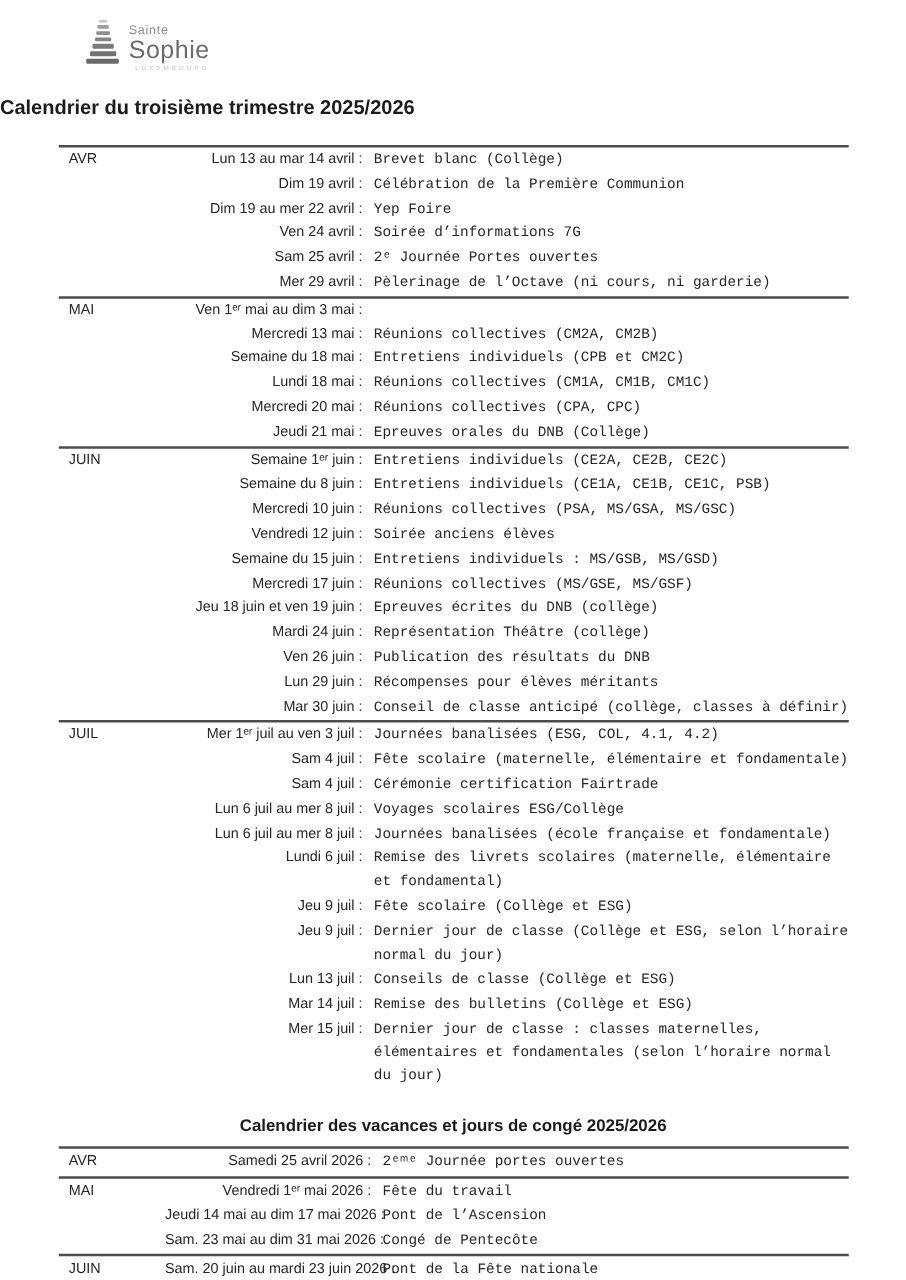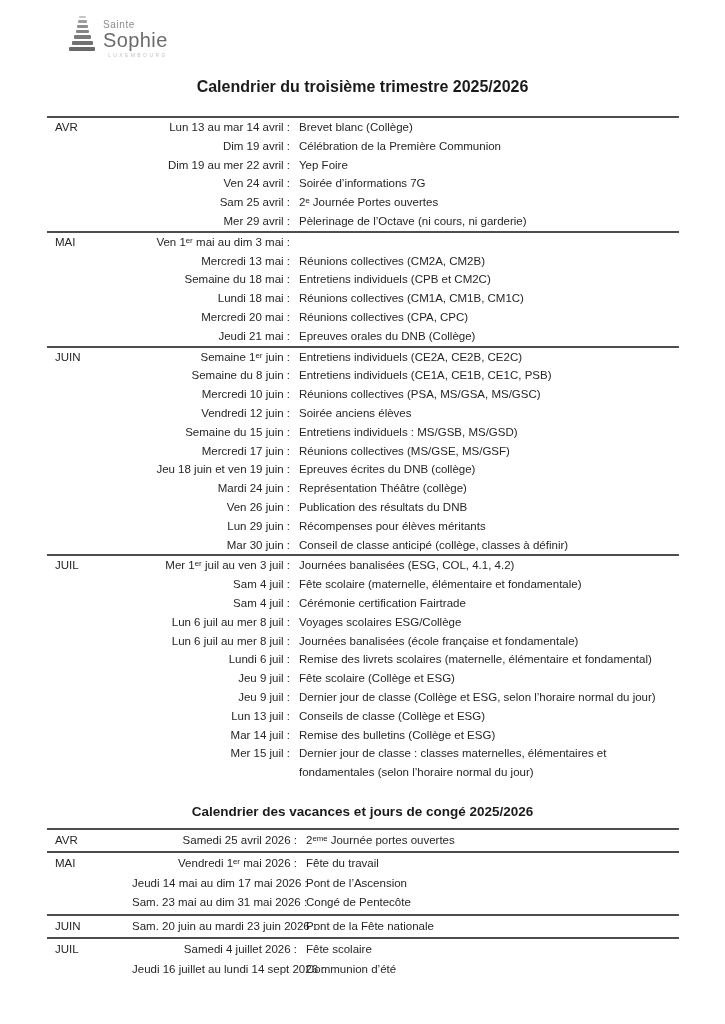--- a/index.html
+++ b/index.html
@@ -18,33 +18,33 @@
   .lh-b3 { width:11px; height:3px; background:#8f8f8f; }
   .lh-b4 { width:13px; height:3px; background:#848484; }
   .lh-b5 { width:17px; height:4px; background:#7a7a7a; }
   .lh-b6 { width:21px; height:4px; background:#717171; }
   .lh-b7 { width:26px; height:4px; background:#6a6a6a; }
   .logo-text { display:flex; flex-direction:column; }
   .logo-sainte { font-size:10px; color:#8d8d8d; letter-spacing:.6px; line-height:1.05; }
   .logo-sophie { font-size:20px; color:#6b6b6b; letter-spacing:.4px; line-height:1.0; }
   .logo-sub    { font-size:5px;  color:#c2c2c2; letter-spacing:2.4px; text-align:right; margin-top:2px; }
   
-  .title1 { margin:0; padding-top:78px; font-size:16px; font-weight:bold; text-align:center; color:#1b1b1b; }
+  .title1 { margin:0; padding-top:78px; font-size:16px; font-weight:bold; color:#1b1b1b; }
   .title2 { margin:22px 0 9px 0; font-size:13.5px; font-weight:bold; text-align:center; color:#1b1b1b; }
   
   .cal { margin-left:47px; width:632px; }
   .cal1 { margin-top:20px; }
   .section { border-top:2px solid #4d4d4d; }
   .row { display:grid; align-items:baseline; }
   .cal1 .row { grid-template-columns:85px 158px 1fr; font-size:11.5px; line-height:18.8px; }
   .cal2 .section { padding:1px 0; }
   .cal2 .row { grid-template-columns:85px 165px 1fr; font-size:11.5px; line-height:19.5px; }
   .month { font-weight:normal; padding-left:8px; white-space:nowrap; }
   .date  { text-align:right; white-space:nowrap; }
-  .event { padding-left:9px; }
+  .event { padding-left:9px;font-family:Liberation Mono, monospace; }
 </style>
 </head>
 <body>
 
 <div class="page">
 
   <header class="logo">
     <div class="lh-bars">
       <span class="lh-b1"></span>
         <span class="lh-b2"></span>

